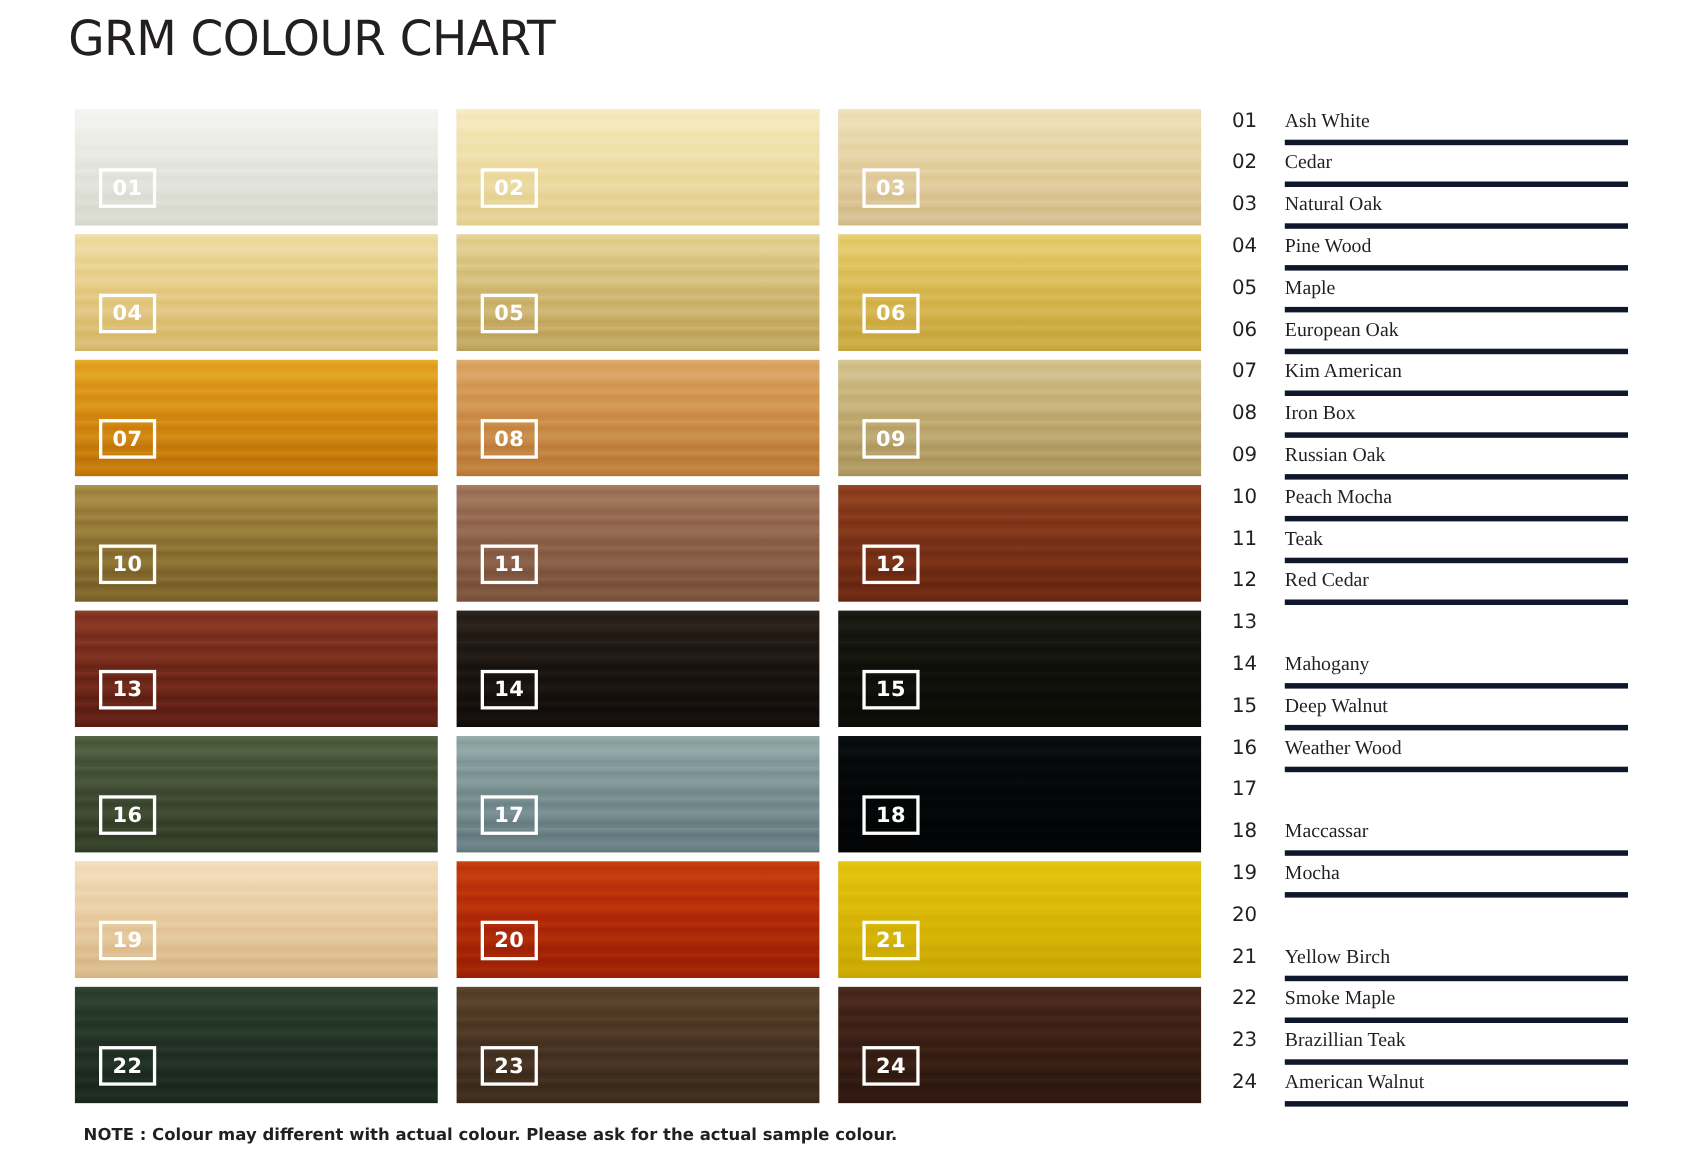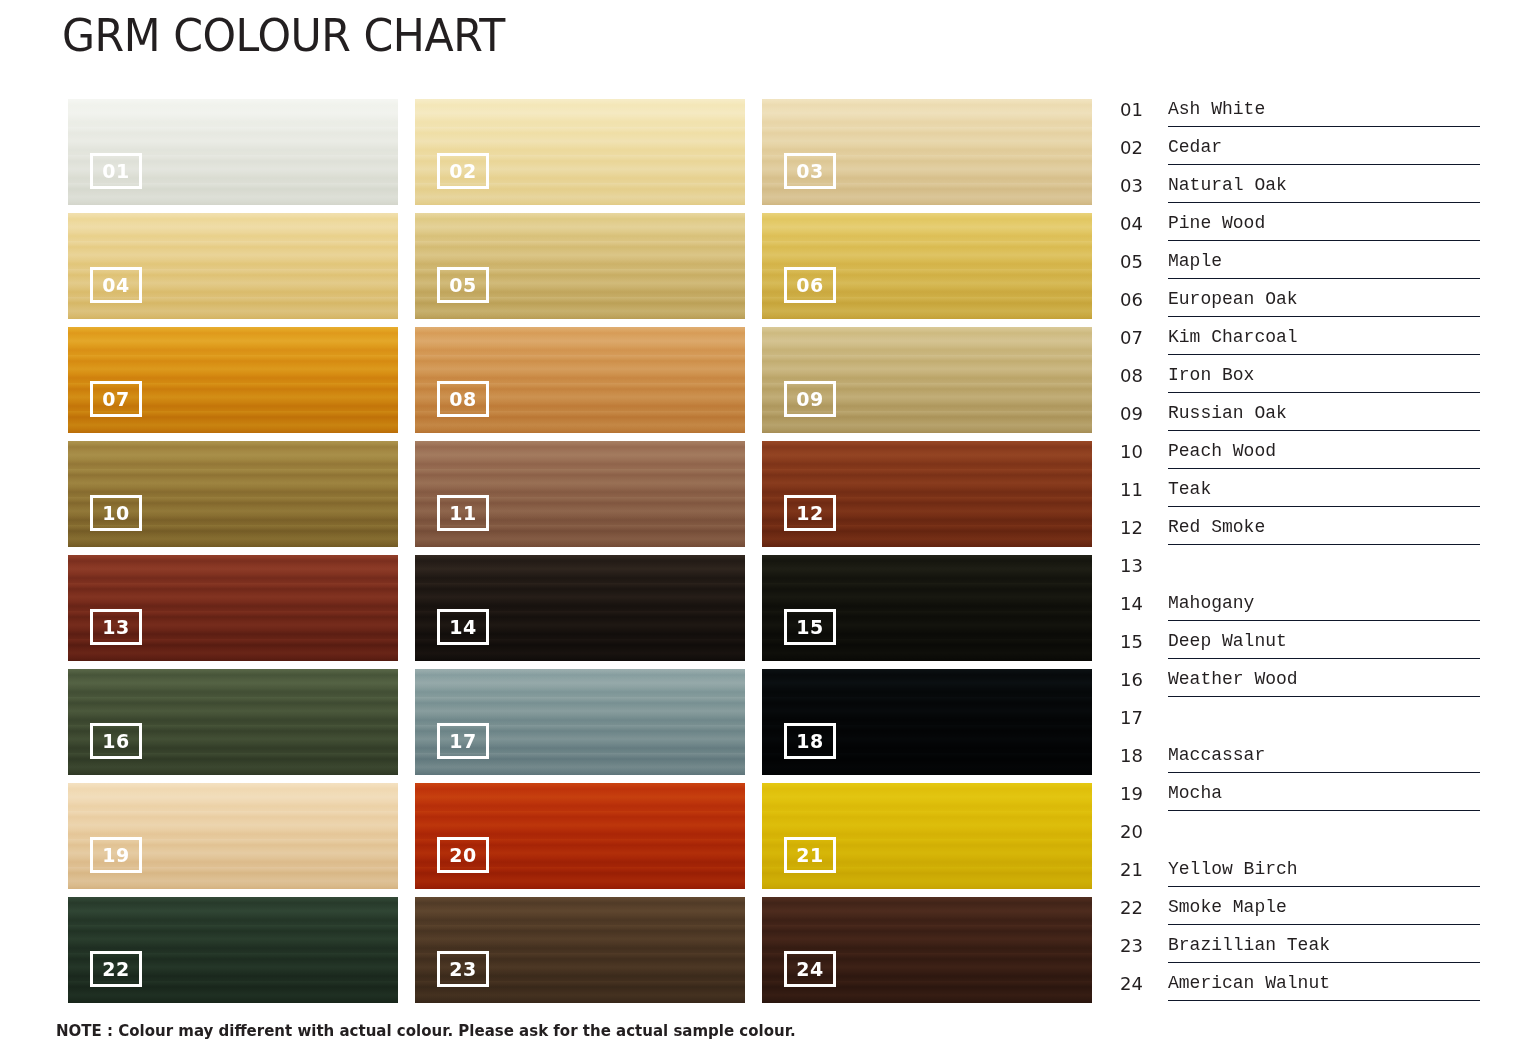--- a/index.html
+++ b/index.html
@@ -82,27 +82,27 @@
     font-size: 18px;
     color: #231f20;
     padding-top: 3px;
     font-family: "DejaVu Sans", sans-serif;
   }
   .legend-name {
     flex: 1;
     font-size: 18px;
     color: #231f20;
     padding-top: 3px;
-    border-bottom: 1px solid #0f172a;
+    border-bottom: 5px solid #0f172a;
     padding-bottom: 7px;
-    font-family: Liberation Mono, monospace;
+    font-family: Liberation Serif, serif;
   }
   .note {
     position: absolute;
-    left: 56px;
+    left: 76px;
     top: 1022px;
     font-size: 15px;
     font-weight: 700;
     color: #231f20;
     font-family: "DejaVu Sans", sans-serif;
   }
 </style>
 </head>
 <body>
 
@@ -229,41 +229,41 @@
       <div class="legend-row">
         <div class="legend-num">05</div>
         <div class="legend-name">Maple</div>
       </div>
       <div class="legend-row">
         <div class="legend-num">06</div>
         <div class="legend-name">European Oak</div>
       </div>
       <div class="legend-row">
         <div class="legend-num">07</div>
-        <div class="legend-name">Kim Charcoal</div>
+        <div class="legend-name">Kim American</div>
       </div>
       <div class="legend-row">
         <div class="legend-num">08</div>
         <div class="legend-name">Iron Box</div>
       </div>
       <div class="legend-row">
         <div class="legend-num">09</div>
         <div class="legend-name">Russian Oak</div>
       </div>
       <div class="legend-row">
         <div class="legend-num">10</div>
-        <div class="legend-name">Peach Wood</div>
+        <div class="legend-name">Peach Mocha</div>
       </div>
       <div class="legend-row">
         <div class="legend-num">11</div>
         <div class="legend-name">Teak</div>
       </div>
       <div class="legend-row">
         <div class="legend-num">12</div>
-        <div class="legend-name">Red Smoke</div>
+        <div class="legend-name">Red Cedar</div>
       </div>
       <div class="legend-row">
         <div class="legend-num">13</div>
       </div>
       <div class="legend-row">
         <div class="legend-num">14</div>
         <div class="legend-name">Mahogany</div>
       </div>
       <div class="legend-row">
         <div class="legend-num">15</div>

